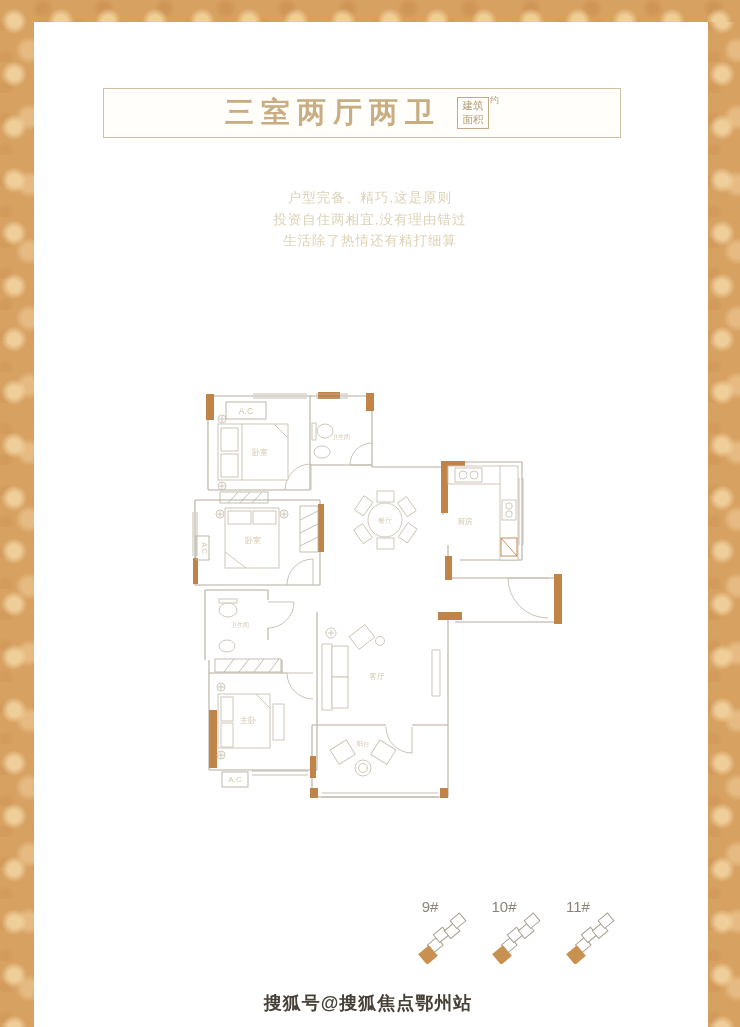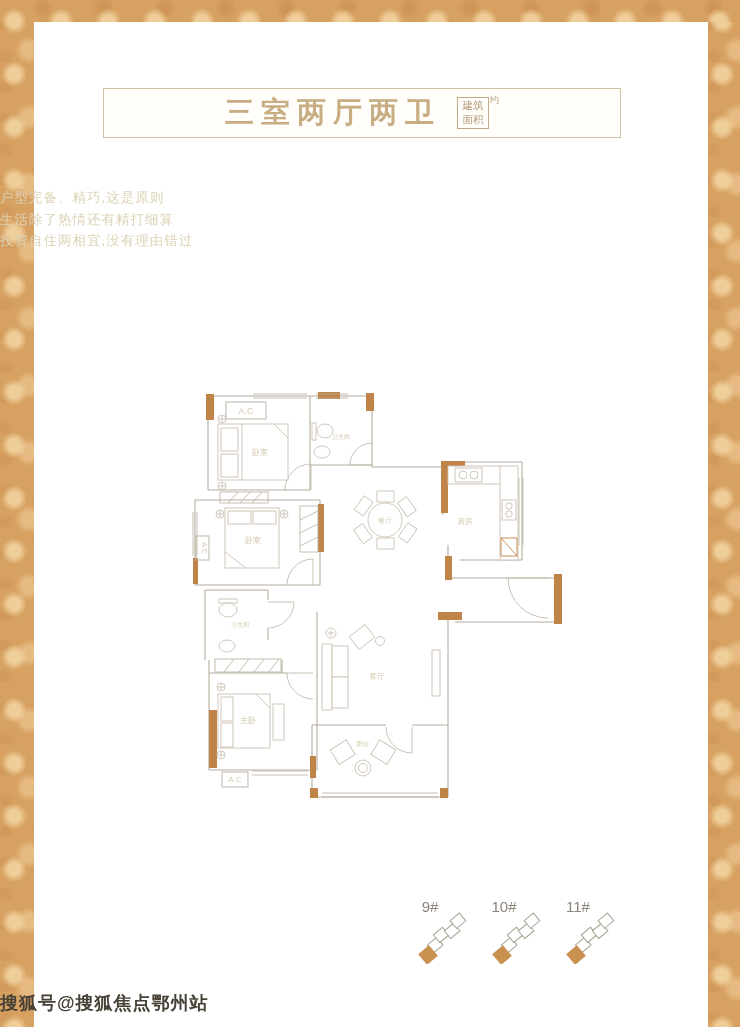--- a/index.html
+++ b/index.html
@@ -28,27 +28,27 @@
   .title-main{font-size:29px;letter-spacing:7px;color:#c7ad81;font-weight:600;}
   .area-unit{display:flex;align-items:flex-start;margin-left:16px;position:relative;}
   .area-box{
     width:30px;height:30px;border:1px solid #c2ab84;color:#b49c79;
     font-size:10.5px;line-height:1.3;display:flex;flex-direction:column;
     align-items:center;justify-content:center;text-align:center;
   }
   .area-approx{font-size:9px;color:#b49c79;margin-left:1px;margin-top:-3px;}
   .area-value{font-size:31px;color:#9a8e81;font-weight:500;margin-left:4px;letter-spacing:1px;}
   .poem{
-    position:absolute;left:0;top:187px;width:740px;z-index:2;
+    position:absolute;left:0;top:187px;width:740px;text-align:center;z-index:2;
     color:#dcd2b6;font-size:13.5px;line-height:21.5px;letter-spacing:1px;
   }
   .plan{position:absolute;left:185px;top:385px;width:380px;height:420px;z-index:2;}
   .buildings{position:absolute;left:408px;top:894px;display:flex;gap:2px;z-index:2;}
   .watermark{
-    position:absolute;left:0;top:991px;width:736px;text-align:left;z-index:6;
+    position:absolute;left:0;top:991px;width:736px;text-align:center;z-index:6;
     font-size:18px;font-weight:700;color:#464036;letter-spacing:1px;
   }
   svg text{font-family:"Liberation Sans","DejaVu Sans",sans-serif;}
 </style>
 </head>
 <body>
 
 <div class="gold gold-left"></div>
 <div class="gold gold-right"></div>
 <div class="gold gold-top"></div>
@@ -59,22 +59,22 @@
     <span class="area-box">
       <span>建筑</span>
       <span>面积</span>
     </span>
     <span class="area-approx">约</span>
   </span>
 </div>
 
 <div class="poem">
   <div>户型完备、精巧,这是原则</div>
+  <div>投资自住两相宜,没有理由错过</div>
   <div>生活除了热情还有精打细算</div>
-  <div>投资自住两相宜,没有理由错过</div>
 </div>
 
 <svg class="plan" viewBox="185 385 380 420" xmlns="http://www.w3.org/2000/svg">
 
   <g stroke="#b6ae9f" stroke-width="1.1" fill="none">
     <path d="M208,396 H372 M208,396 V490 M208,490 H310 M310,396 V490 M372,396 V467 M310,465 H372"></path>
     <path d="M372,467 H443"></path>
     <path d="M443,462 H522 M522,462 V560 M460,560 H522 M443,467 V515"></path>
     <path d="M448,545 V578 M448,578 H558 M455,622 H558 M558,575 V624"></path>
     <path d="M195,500 V585 M195,500 H320 M195,585 H320 M320,500 V585"></path>

